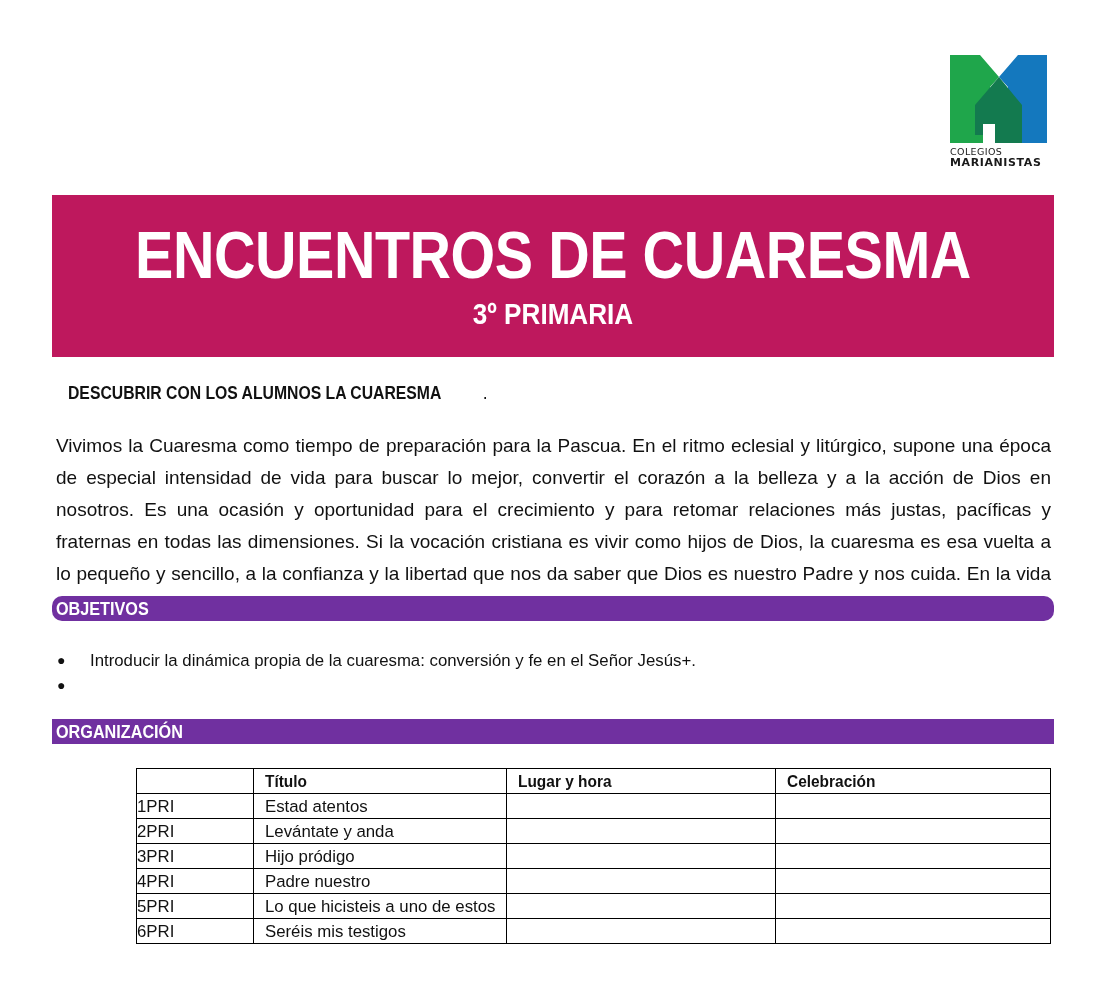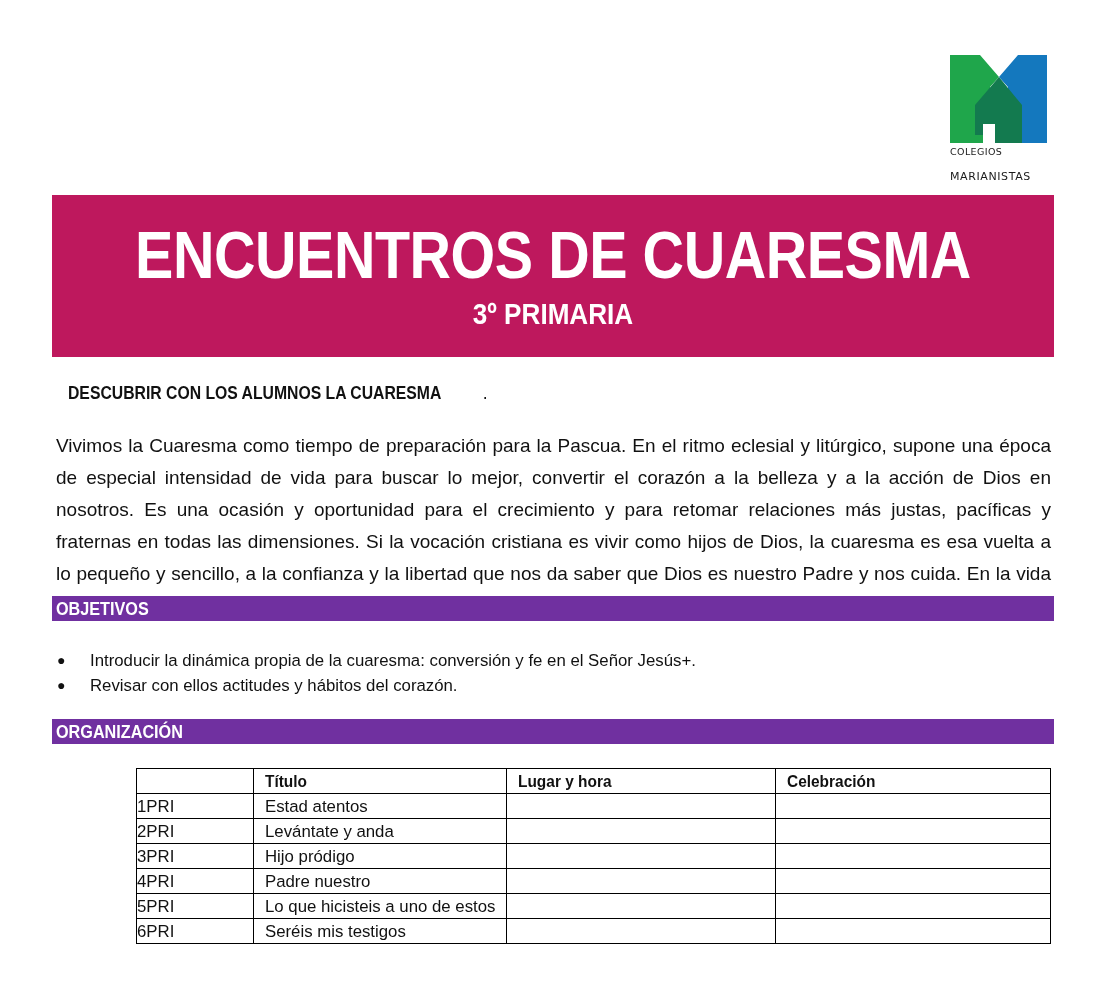--- a/index.html
+++ b/index.html
@@ -3,41 +3,41 @@
 <meta charset="utf-8">
 <style>
   html, body { margin: 0; padding: 0; background: #ffffff; }
   body { width: 1105px; height: 1000px; position: relative; overflow: hidden;
          font-family: "Liberation Sans", sans-serif; color: #111111; }
 
   .logo { position: absolute; left: 950px; top: 55px; width: 98px; height: 115px; text-align: center; }
   .logo svg { display: block; }
   .logo-text-1 { position: absolute; left: 0; top: 92px; font-size: 9.5px; letter-spacing: 0.4px;
                  color: #1a1a1a; line-height: 10px; font-family: "DejaVu Sans", sans-serif; }
-  .logo-text-2 { position: absolute; left: 0; top: 116px; font-size: 11px; font-weight: normal;
+  .logo-text-2 { position: absolute; left: 0; top: 102px; font-size: 11px; font-weight: bold;
                  letter-spacing: 0.6px; color: #1a1a1a; line-height: 12px; font-family: "DejaVu Sans", sans-serif; }
 
   .banner { position: absolute; left: 52px; top: 195px; width: 1002px; height: 162px;
             background: #be185d; color: #ffffff; text-align: center; }
   .banner-title { position: absolute; left: 0; right: 0; top: 20px; font-size: 66px; font-weight: bold;
                   line-height: 80px; transform: scaleX(0.87); transform-origin: center; letter-spacing: -0.5px; }
   .banner-sub { position: absolute; left: 0; right: 0; top: 101px; font-size: 30px; font-weight: bold;
                 line-height: 36px; transform: scaleX(0.87); transform-origin: center; }
 
   .lead { position: absolute; left: 68px; top: 382px; font-size: 17.5px; line-height: 22px; }
   .lead b { font-weight: bold; transform: scaleX(0.9); display: inline-block; transform-origin: left; }
 
   .intro { position: absolute; left: 56px; top: 430px; width: 995px; font-size: 19px; line-height: 32px;
            text-align: justify; }
 
   .section-bar { position: absolute; left: 52px; width: 1002px; height: 25px; background: #7030a0; }
   .section-bar span { position: absolute; left: 4px; top: 2px; color: #ffffff; font-weight: bold;
                       font-size: 18px; line-height: 22px; transform: scaleX(0.9); transform-origin: left;
                       display: inline-block; }
-  .bar-obj { top: 596px; }
+  .bar-obj { top: 596px; border-radius: 10px; }
   .bar-org { top: 719px; }
 
   .objectives { position: absolute; left: 56px; top: 648px; margin: 0; padding: 0; list-style: none;
                 font-size: 16.8px; line-height: 25px; }
   .objectives li { position: relative; padding-left: 34px; }
   .objectives li .bullet { position: absolute; left: 1px; top: 0; font-size: 14px; }
 
   table.org { position: absolute; left: 136px; top: 768px; border-collapse: collapse; width: 915px;
               font-size: 16.8px; padding-left: 36px; }
   table.org td, table.org th { border: 1px solid #000000; height: 24px; padding: 0 0 0 11px;
@@ -68,21 +68,21 @@
 
 <div class="lead"><b>DESCUBRIR CON LOS ALUMNOS LA CUARESMA</b><span>.</span></div>
 
 <div class="intro">Vivimos la Cuaresma como tiempo de preparación para la Pascua. En el ritmo eclesial y litúrgico, supone una época de especial intensidad de vida para buscar lo mejor, convertir el corazón a la belleza y a la acción de Dios en nosotros. Es una ocasión y oportunidad para el crecimiento y para retomar relaciones más justas, pacíficas y fraternas en todas las dimensiones. Si la vocación cristiana es vivir como hijos de Dios, la cuaresma es esa vuelta a lo pequeño y sencillo, a la confianza y la libertad que nos da saber que Dios es nuestro Padre y nos cuida. En la vida marianista se acentúa el carácter de María, que se pone al servicio de Dios y del prójimo.</div>
 
 <div class="section-bar bar-obj">
   <span>OBJETIVOS</span>
 </div>
 <ul class="objectives">
   <li><span class="bullet">●</span><span>Introducir la dinámica propia de la cuaresma: conversión y fe en el Señor Jesús+.</span></li>
-  <li><span class="bullet">●</span><span>Revisar con ellos actitudes y hábitos del corazón.</span></li>
+  <li><span class="bullet">●</span></li>
 </ul>
 
 <div class="section-bar bar-org">
   <span>ORGANIZACIÓN</span>
 </div>
 
 <table class="org">
   <tbody>
       <tr>
     <th class="c1"><span></span></th>

